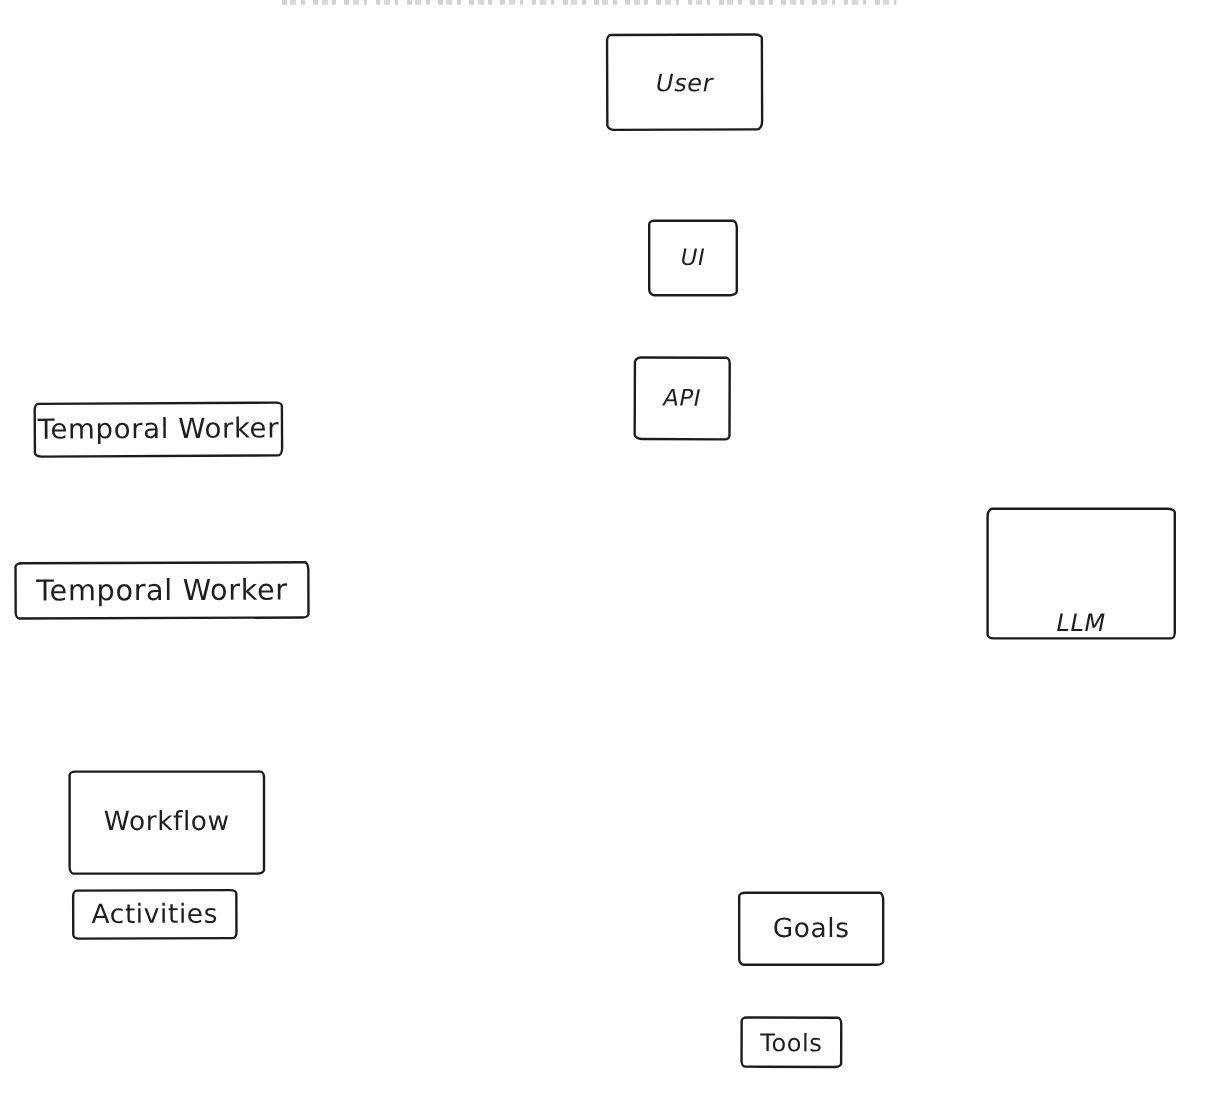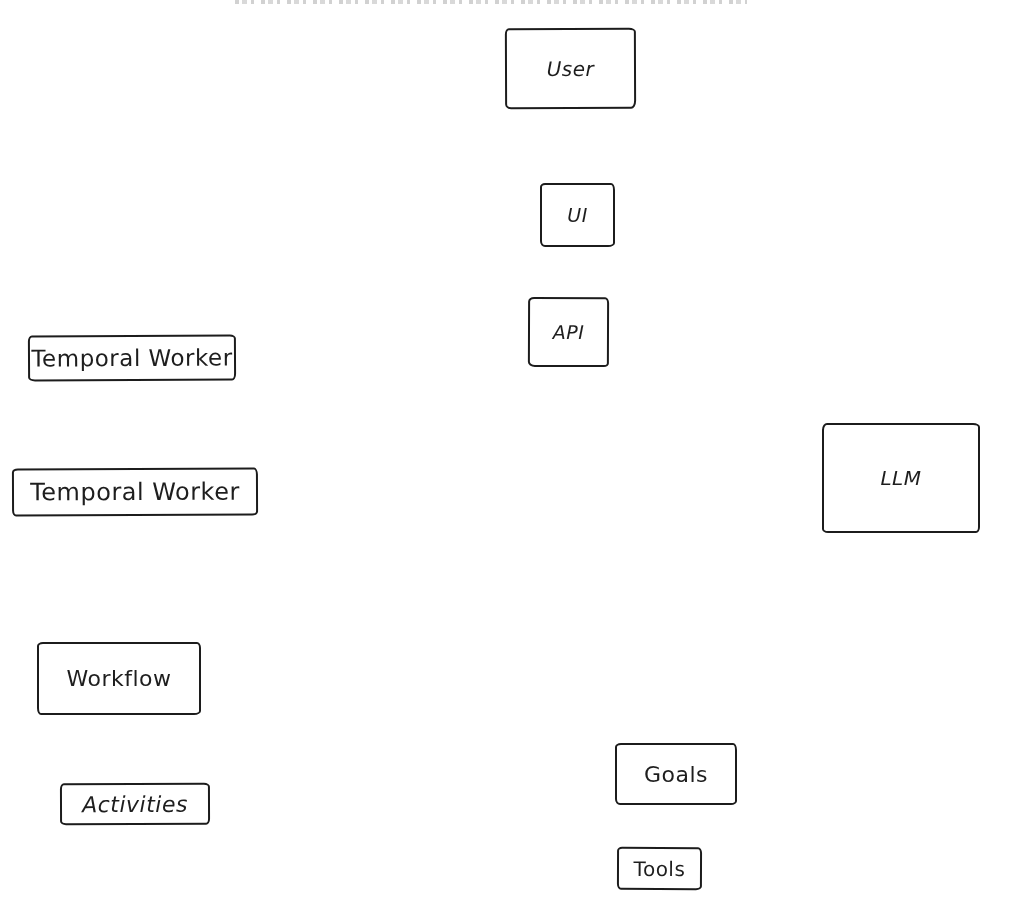--- a/index.html
+++ b/index.html
@@ -80,34 +80,34 @@
   .box-temporal-worker {
     left: 12px; top: 468px; width: 246px; height: 48px;
     border-radius: 6px 4px 6px 4px / 4px 7px 4px 6px;
     transform: rotate(-0.2deg);
   }
   .box-temporal-worker .label { font-size: 24px; }
 
   .box-llm {
     left: 822px; top: 423px; width: 158px; height: 110px;
     border-radius: 5px 7px 4px 6px / 7px 4px 6px 4px;
+    align-items: flex-end;
   }
   .box-llm .label { font-size: 20px; font-style: italic; }
 
   .box-workflow {
-    left: 37px; top: 642px; width: 164px; height: 73px;
+    left: 57px; top: 642px; width: 164px; height: 87px;
     border-radius: 6px 4px 7px 4px / 4px 6px 4px 7px;
   }
   .box-workflow .label { font-size: 22px; }
 
   .box-activities {
-    left: 60px; top: 783px; width: 150px; height: 42px;
+    left: 60px; top: 741px; width: 138px; height: 42px;
     border-radius: 4px 6px 4px 6px / 6px 4px 6px 4px;
     transform: rotate(-0.2deg);
-    font-style: italic;
   }
   .box-activities .label { font-size: 22px; }
 
   .box-goals {
     left: 615px; top: 743px; width: 122px; height: 62px;
     border-radius: 6px 4px 6px 5px / 4px 7px 4px 6px;
     text-align: right;
   }
   .box-goals .label { font-size: 22px; }
 

